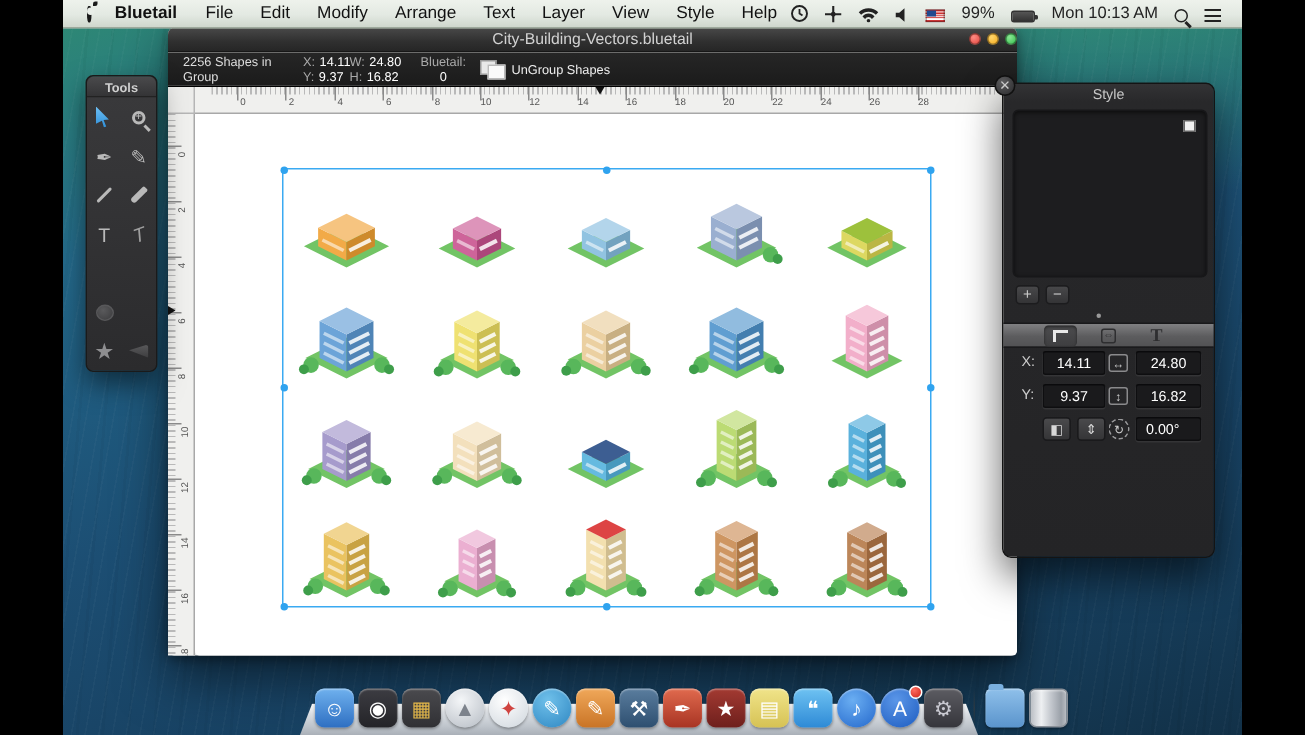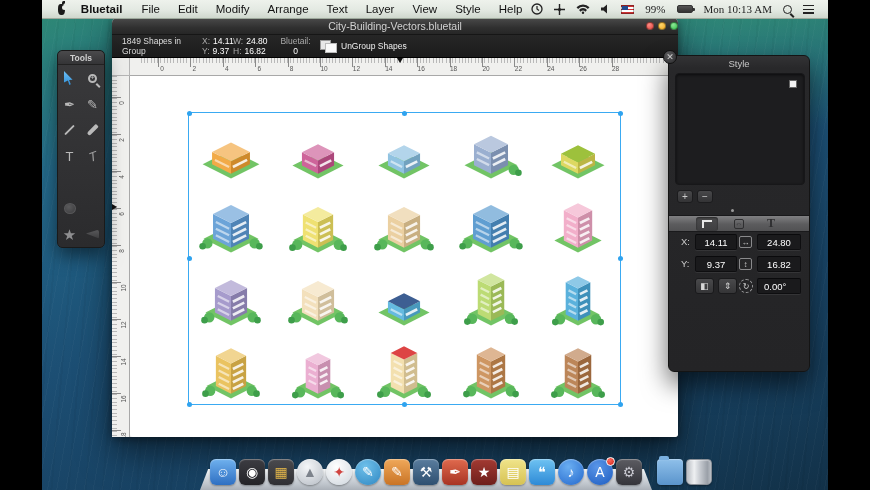--- a/index.html
+++ b/index.html
@@ -25,21 +25,21 @@
   .menubar { position:absolute; left:0; top:0; width:786px; height:19px; z-index:50;
     background:linear-gradient(#eef2ec 0%, #e3e9e2 55%, #cfd7cd 100%);
     border-bottom:1px solid rgba(60,80,60,.45);
     display:flex; align-items:center; padding:0 8px; font-size:11.5px; color:#111; }
   .apple-icon { width:11px; height:11px; margin:0 6px 0 8px; background:#1a1a1a; border-radius:40% 40% 45% 45%; position:relative; }
   .apple-icon::before { content:""; position:absolute; right:-2px; top:1px; width:5px; height:5px; border-radius:50%; background:#e9eee8; }
   .apple-icon::after { content:""; position:absolute; left:4px; top:-3px; width:3px; height:3px; border-radius:50% 0; background:#1a1a1a; }
   .menu-item { padding:0 9px; height:19px; line-height:19px; white-space:nowrap; }
   .menu-item.bold { font-weight:bold; padding:0 10px; }
   .mb-spacer { flex:1; }
-  .status { display:flex; align-items:center; gap:11px; padding-right:6px; color:#222;font-family:Liberation Serif, serif; }
+  .status { display:flex; align-items:flex-end; gap:11px; padding-right:6px; color:#222; }
   .status svg { display:block; }
   .st-text { font-size:11px; white-space:nowrap; }
   .flag-icon { width:13px; height:9px; border:1px solid rgba(0,0,0,.3);
     background:linear-gradient(#c33 0 11%, #fff 11% 22%, #c33 22% 33%, #fff 33% 44%, #c33 44% 55%, #fff 55% 66%, #c33 66% 77%, #fff 77% 88%, #c33 88%); position:relative; }
   .flag-icon::before { content:""; position:absolute; left:0; top:0; width:6px; height:4px; background:#224a8f; }
   .battery-icon { width:16px; height:8px; border:1px solid #333; border-radius:2px; position:relative; background:linear-gradient(#555,#333); }
   .battery-icon::after { content:""; position:absolute; right:-3px; top:2px; width:2px; height:3px; background:#333; border-radius:0 1px 1px 0; }
   .spot-icon { width:9px; height:9px; border:1.5px solid #222; border-radius:50%; position:relative; }
   .spot-icon::after { content:""; position:absolute; left:7px; top:7px; width:5px; height:1.5px; background:#222; transform:rotate(45deg); transform-origin:0 0; }
   .nc-icon { width:11px; height:9px; background:repeating-linear-gradient(#222 0 1.5px, transparent 1.5px 3.75px); }
@@ -230,21 +230,21 @@
       <div class="titlebar">
         <div class="traffic">
           <div class="tl tl-close"></div>
           <div class="tl tl-min"></div>
           <div class="tl tl-zoom"></div>
         </div>
         <div class="win-title">City-Building-Vectors.bluetail</div>
       </div>
 
       <div class="doc-toolbar">
-        <div class="shapes-count">1849 Shapes in Group</div>
+        <div class="shapes-count">2256 Shapes in Group</div>
         <div class="tb-group g-xy">
           <div class="tb-pair">
               <span class="tb-label">X:</span>
               <span class="tb-val">14.11</span>
             </div>
           <div class="tb-pair">
               <span class="tb-label">Y:</span>
               <span class="tb-val">9.37</span>
             </div>
         </div>

